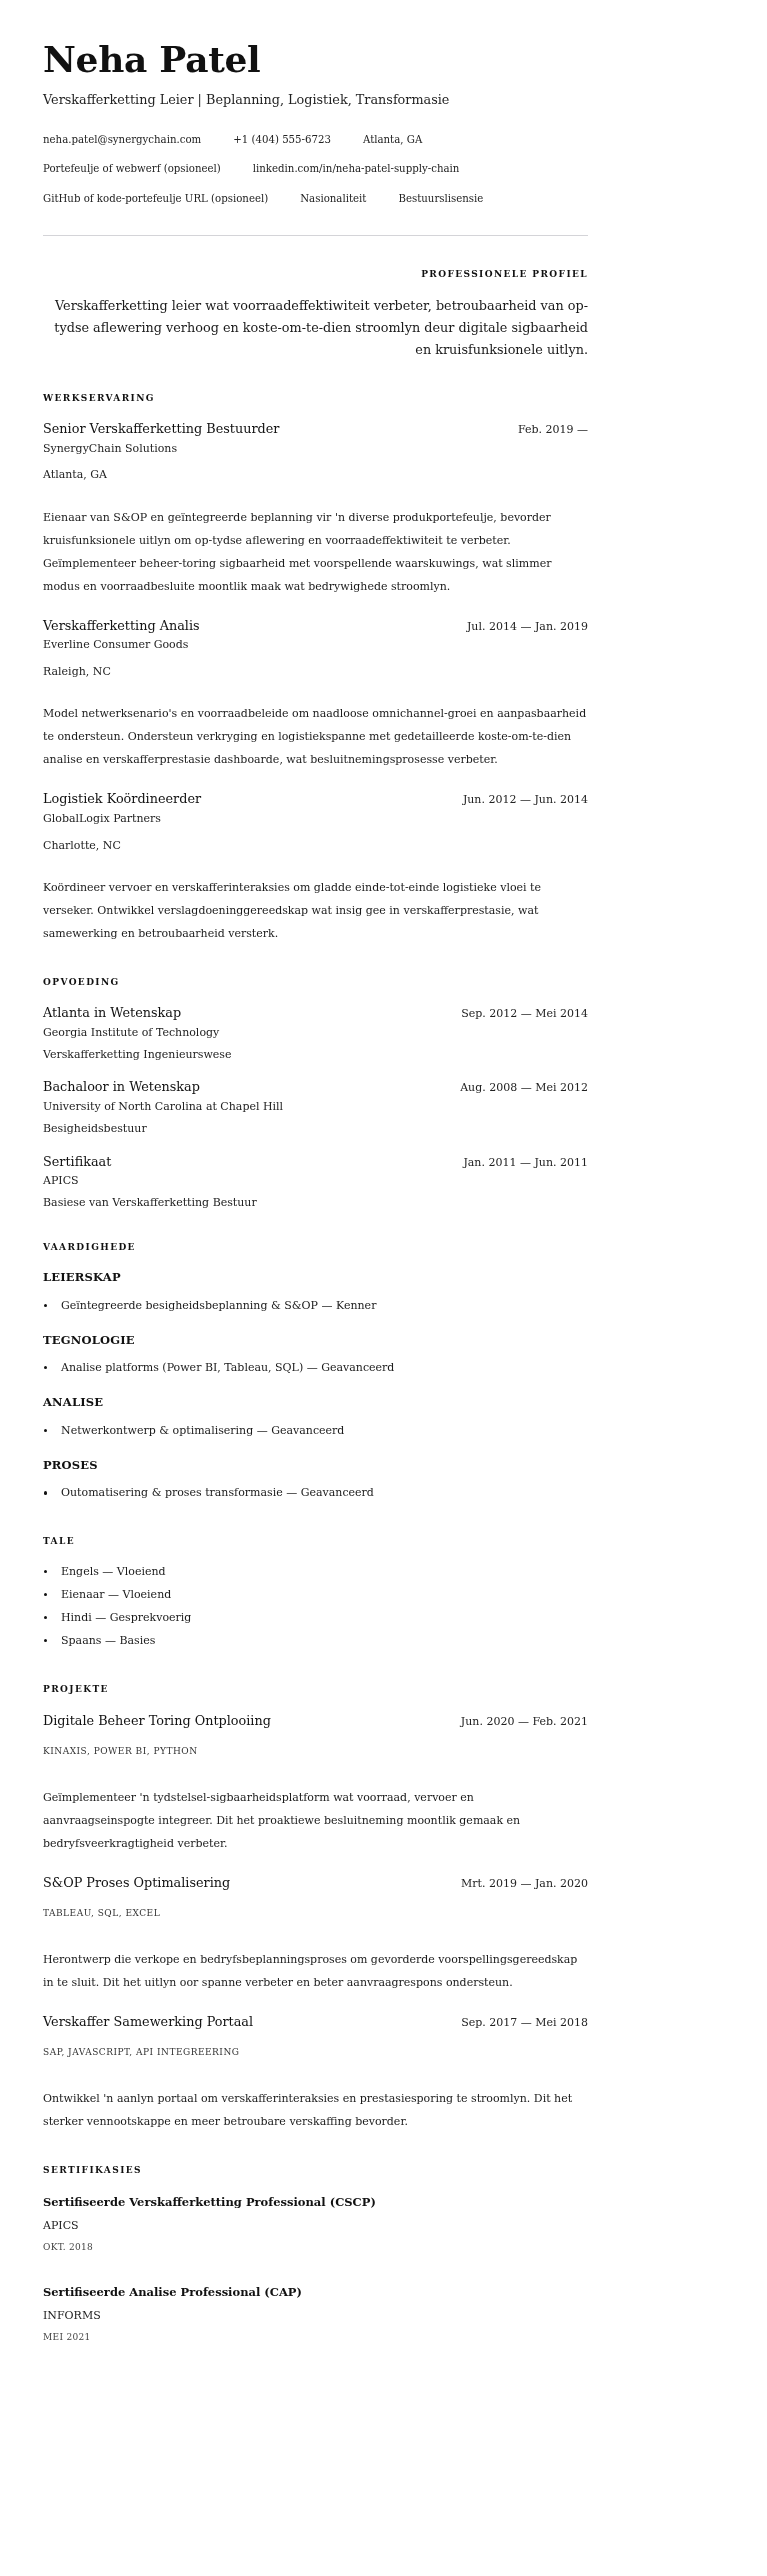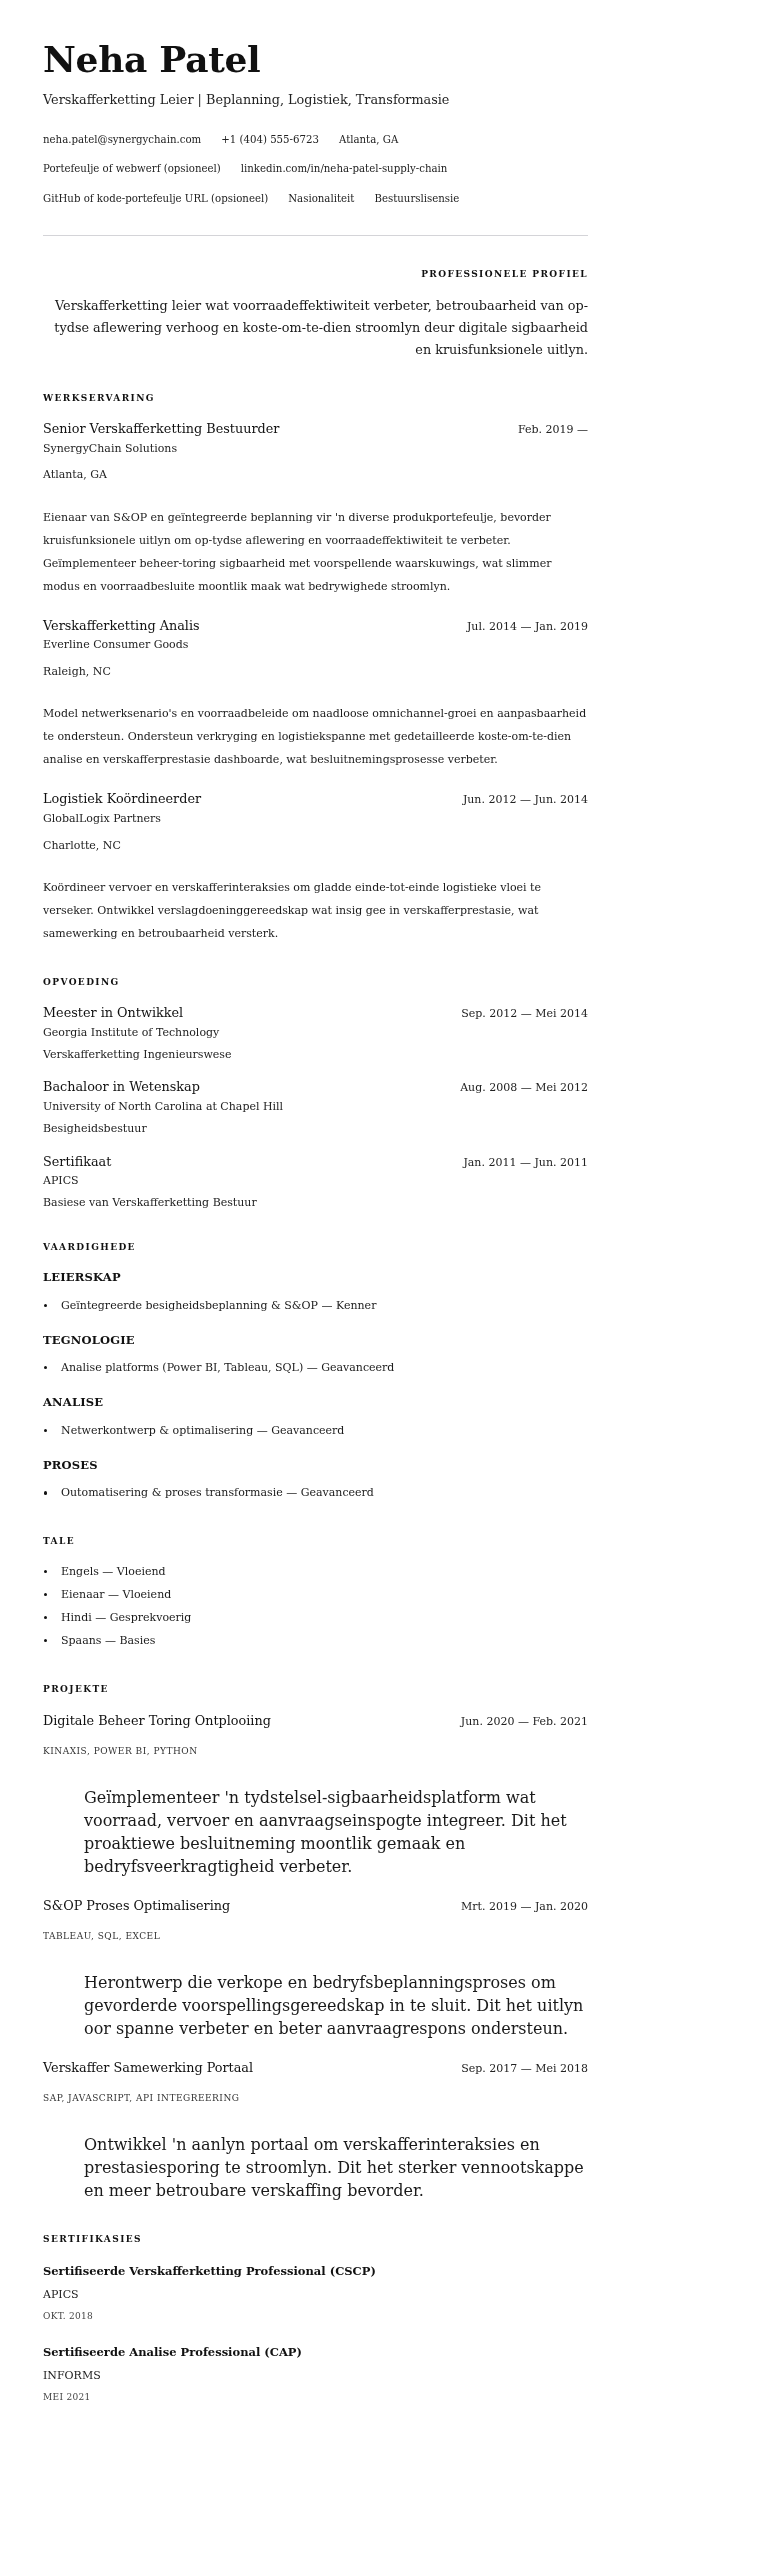--- a/index.html
+++ b/index.html
@@ -5,21 +5,21 @@
   html, body { margin: 0; padding: 0; background: #ffffff; }
   body {
     width: 767px;
     font-family: "DejaVu Serif", serif;
     color: #111111;
   }
   .page { padding: 36px 43px 38px 43px; box-sizing: border-box; width: 631px; }
 
   .name { font-size: 36px; font-weight: bold; margin: 0; line-height: 46px; letter-spacing: -0.3px; }
   .subtitle { font-size: 12.8px; color: #1f1f1f; margin: 9px 0 0 0; line-height: 18px; }
-  .contact-row { font-size: 10.2px; color: #222; line-height: 15.3px; margin-top: 14px; display: flex; gap: 0; }
+  .contact-row { font-size: 10.2px; color: #222; line-height: 15.3px; margin-top: 14px; display: flex; gap: 12px; }
   .contact-row.first { margin-top: 23px; }
   .contact-row span + span { margin-left: 20px; }
   .divider { height: 1.3px; background: #d4d4d8; margin: 29px 0 0 0; border: 0; }
 
   .section-title {
     font-size: 9px; font-weight: bold; letter-spacing: 1.4px; text-transform: uppercase;
     margin: 0; line-height: 12.8px; color: #111;
   }
   .section { margin-top: 31px; }
   .section.first { margin-top: 32px; text-align: right; }
@@ -44,25 +44,25 @@
   .skill-cat.first { margin-top: 15.3px; }
   ul.bullets { list-style: none; margin: 7.7px 0 0 0; padding: 0; }
   ul.bullets li { position: relative; font-size: 11px; line-height: 23px; padding-left: 18px; color: #1a1a1a; }
   ul.bullets li::before {
     content: ""; position: absolute; left: 1.3px; top: 10.2px; width: 3.2px; height: 3.2px;
     border-radius: 50%; background: #111;
   }
   ul.bullets.tight { margin-top: 11.5px; }
 
   .tags { font-size: 9px; color: #333; letter-spacing: 0.5px; text-transform: uppercase; line-height: 12.8px; margin-top: 15.3px; }
-  .proj-desc { font-size: 16px; line-height: 23px; color: #1a1a1a; margin-top: 28px; margin-left: 41px; }
+  .proj-desc { font-size: 11px; line-height: 23px; color: #1a1a1a; margin-top: 28px; }
   .proj { margin-top: 19px; }
   .proj.first { margin-top: 16.6px; }
 
-  .cert { margin-top: 21px; }
+  .cert { margin-top: 30px; }
   .cert.first { margin-top: 16.6px; }
   .cert-title { font-size: 11.5px; font-weight: bold; line-height: 16.6px; }
   .cert-issuer { font-size: 11px; color: #222; line-height: 15.3px; margin-top: 7.7px; }
   .cert-date { font-size: 9px; color: #444; line-height: 12.8px; margin-top: 7.7px; letter-spacing: 0.3px; }
 </style>
 </head>
 <body>
 
 <div class="page">
 
@@ -125,21 +125,21 @@
       <div class="entry-loc">Charlotte, NC</div>
       <div class="entry-desc">Koördineer vervoer en verskafferinteraksies om gladde einde-tot-einde logistieke vloei te verseker. Ontwikkel verslagdoeninggereedskap wat insig gee in verskafferprestasie, wat samewerking en betroubaarheid versterk.</div>
     </div>
   </section>
 
   <section class="section">
     <h2 class="section-title">Opvoeding</h2>
 
     <div class="edu-entry first">
       <div class="entry-head">
-        <span class="entry-title">Meester in Ontwikkel</span>
+        <span class="entry-title">Atlanta in Wetenskap</span>
         <span class="entry-date">Sep. 2012 — Mei 2014</span>
       </div>
       <div class="edu-line first">Georgia Institute of Technology</div>
       <div class="edu-line">Verskafferketting Ingenieurswese</div>
     </div>
 
     <div class="edu-entry">
       <div class="entry-head">
         <span class="entry-title">Bachaloor in Wetenskap</span>
         <span class="entry-date">Aug. 2008 — Mei 2012</span>

